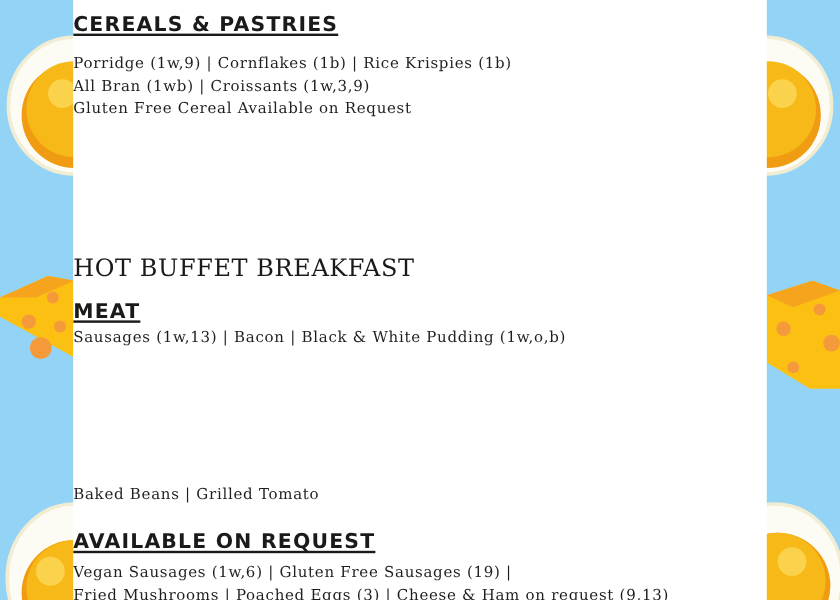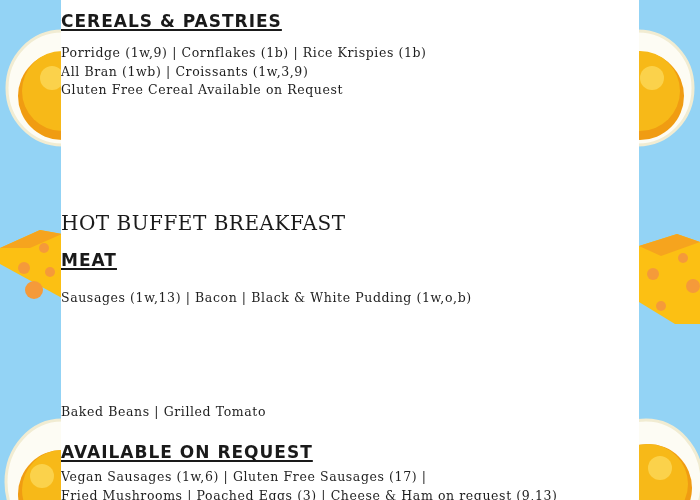--- a/index.html
+++ b/index.html
@@ -90,33 +90,33 @@
     </div>
   </div>
 
 
   <div class="section" style="top:211px">
     <div class="big-heading">HOT BUFFET BREAKFAST</div>
   </div>
 
   <div class="section" style="top:250px">
     <div class="heading">MEAT</div>
-    <div style="margin-top:19px">
+    <div style="margin-top:2px">
       <div class="line">Sausages (1w,13) | Bacon | Black &amp; White Pudding (1w,o,b)</div>
     </div>
   </div>
 
 
   <div class="section" style="top:385px">
     <div style="margin-top:18px">
       <div class="line">Baked Beans | Grilled Tomato</div>
     </div>
   </div>
 
   <div class="section" style="top:442px">
     <div class="heading">AVAILABLE ON REQUEST</div>
     <div style="margin-top:6px">
-      <div class="line">Vegan Sausages (1w,6) | Gluten Free Sausages (17) |</div>
+      <div class="line">Vegan Sausages (1w,6) | Gluten Free Sausages (19) |</div>
       <div class="line">Fried Mushrooms | Poached Eggs (3) | Cheese &amp; Ham on request (9,13)</div>
     </div>
   </div>
 
 </div>
 
 </body></html>

